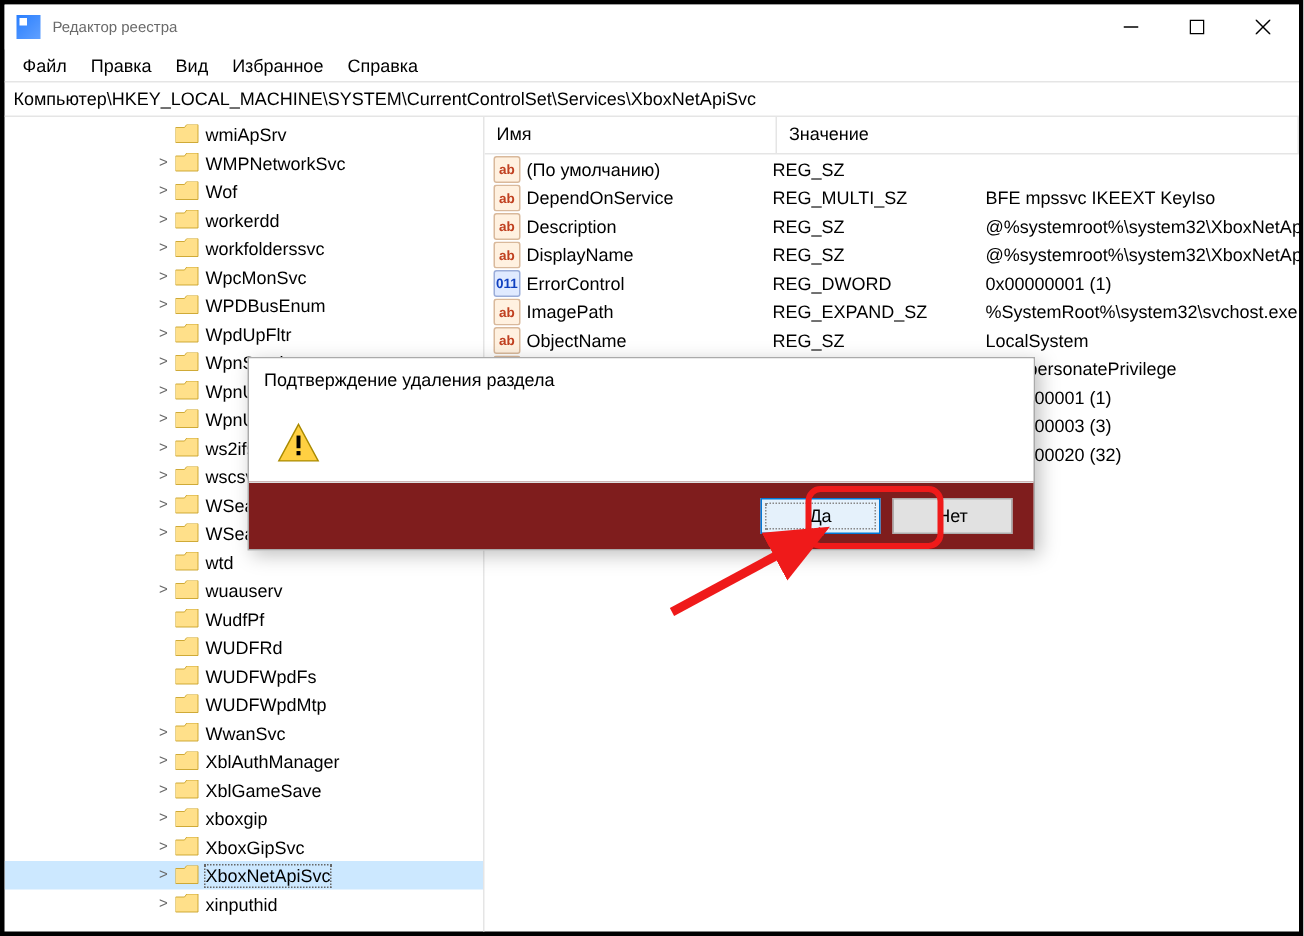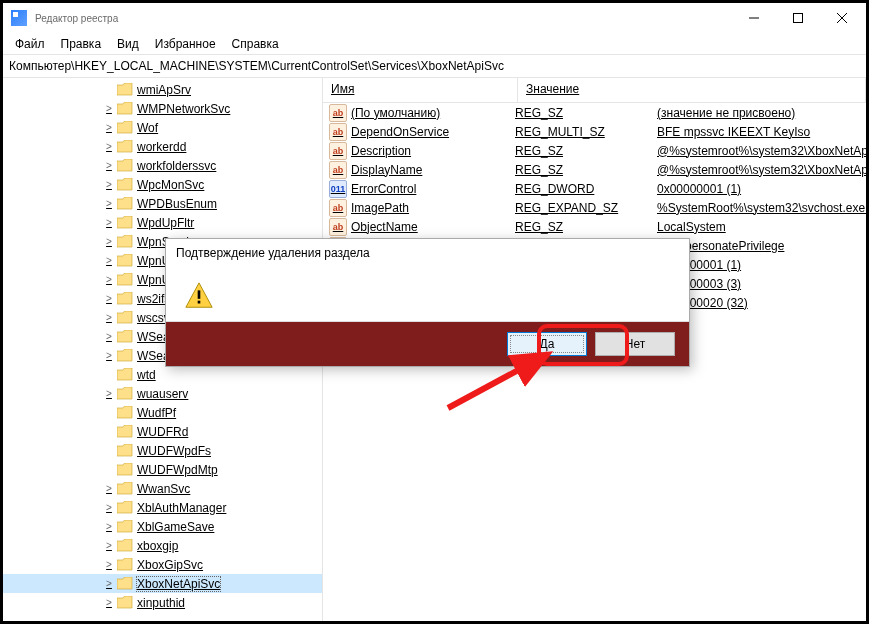--- a/index.html
+++ b/index.html
@@ -7,21 +7,21 @@
 .titlebar{height:30px;display:flex;align-items:center;padding:0 2px 0 8px;background:#fff}
 .titlebar .app-icon{width:16px;height:16px;background:linear-gradient(135deg,#2a7fff 0%,#60a0ff 100%);margin-right:8px;position:relative}
 .titlebar .app-icon::before{content:"";position:absolute;left:2px;top:2px;width:5px;height:5px;background:#fff}
 .titlebar .title{color:#6a6a6a;font-size:10px}
 .titlebar .spacer{flex:1}
 .winbtn{width:44px;height:28px;display:flex;align-items:center;justify-content:center;color:#000}
 .winbtn svg{stroke:#000;fill:none}
 .menubar{height:21px;display:flex;align-items:center;padding:0 4px;border-bottom:1px solid #e5e5e5;font-size:12px;color:#000}
 .menubar span{padding:2px 8px}
 .addrbar{height:22px;display:flex;align-items:center;padding:0 6px;border-bottom:1px solid #e5e5e5;font-size:12px;color:#000;white-space:nowrap;overflow:hidden}
-.body{display:flex;height:calc(100% - 30px - 21px - 22px);text-decoration:underline;}
+.body{display:flex;height:calc(100% - 30px - 21px - 22px);}
 .tree{width:320px;border-right:1px solid #e5e5e5;overflow:hidden;box-sizing:border-box;padding-top:2px}
 .trow{display:flex;align-items:center;height:19px;padding-left:100px;white-space:nowrap}
 .trow .tw{width:12px;display:inline-flex;justify-content:center;color:#6a6a6a;font-size:10px}
 .trow .folder{width:16px;height:13px;margin:0 4px 0 2px;display:inline-block}
 .folder svg{display:block}
 .trow.sel{background:#cce8ff}
 .trow.sel .lbl{outline:1px dotted #666}
 .list{flex:1;overflow:hidden}
 .lhead{display:flex;height:24px;border-bottom:1px solid #e5e5e5}
 .lhead div{padding:4px 8px;border-right:1px solid #e5e5e5;color:#000;font-size:12px}
@@ -341,21 +341,20 @@
       <div style="width:178px">Имя</div>
       <div style="flex:1">Значение</div>
     </div>
     <div id="rows">
           <div class="lrow">
             <span class="c1">
               <span class="ric str">ab</span>
               <span>(По умолчанию)</span>
             </span>
             <span class="c2">REG_SZ</span>
-            <span class="c3">(значение не присвоено)</span>
           </div>
           <div class="lrow">
             <span class="c1">
               <span class="ric str">ab</span>
               <span>DependOnService</span>
             </span>
             <span class="c2">REG_MULTI_SZ</span>
             <span class="c3">BFE mpssvc IKEEXT KeyIso</span>
           </div>
           <div class="lrow">

